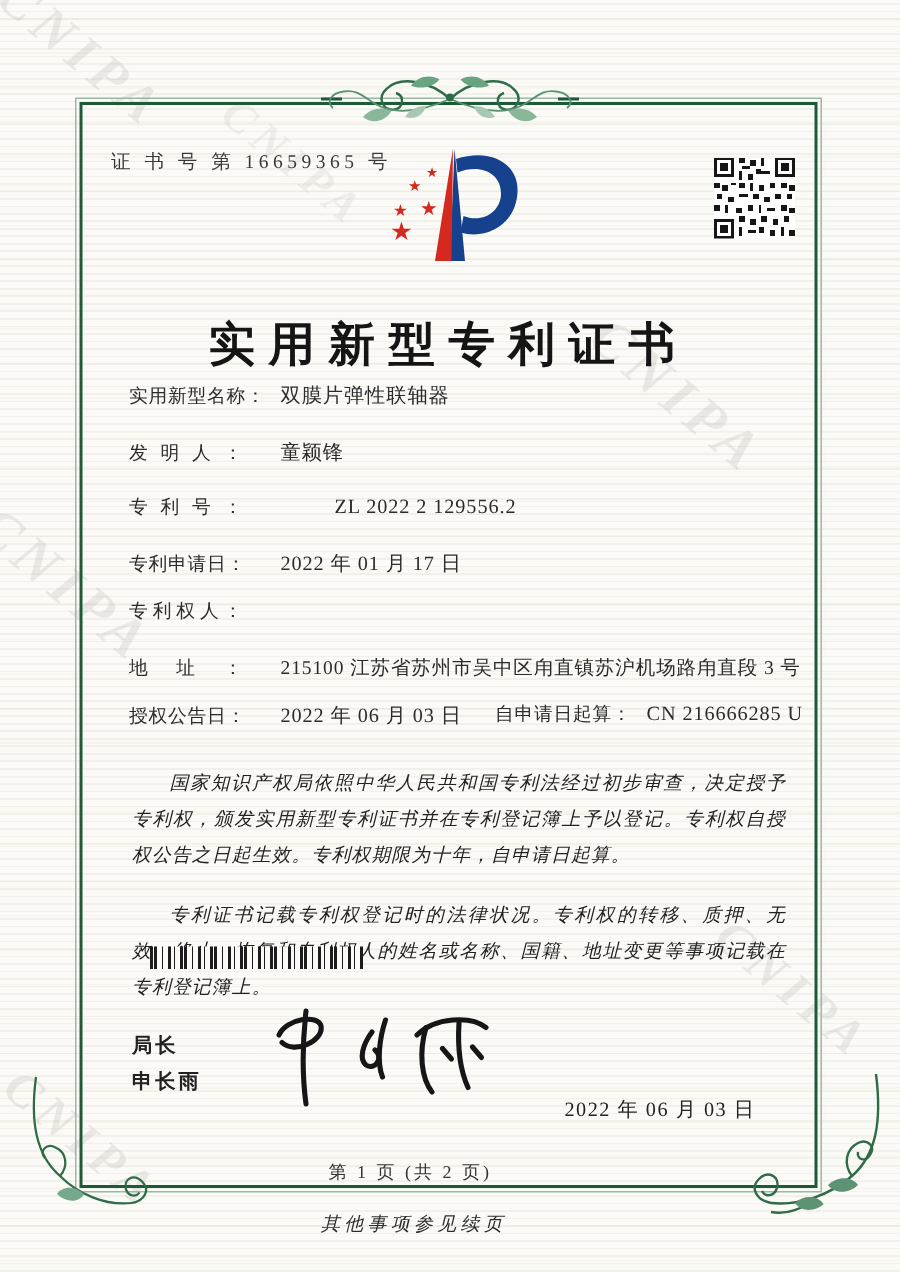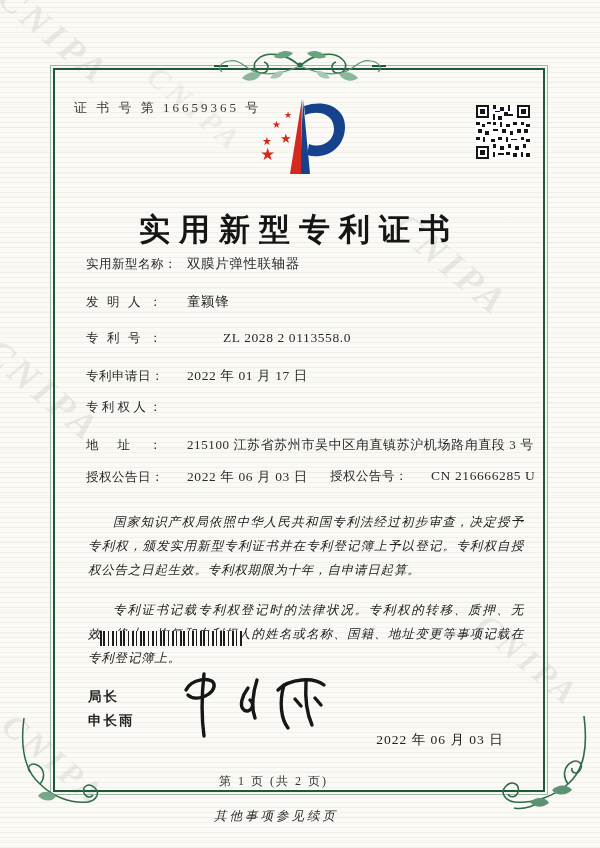--- a/index.html
+++ b/index.html
@@ -183,39 +183,39 @@
   <div class="frow r1">
     <span class="lab">实用新型名称：</span>
     <span class="val">双膜片弹性联轴器</span>
   </div>
   <div class="frow r2">
     <span class="lab">发明人：</span>
     <span class="val">童颖锋</span>
   </div>
   <div class="frow r3">
     <span class="lab">专利号：</span>
-    <span class="val">ZL 2028 2 0113558.0</span>
+    <span class="val">ZL 2022 2 129556.2</span>
   </div>
   <div class="frow r4">
     <span class="lab">专利申请日：</span>
     <span class="val">2022 年 01 月 17 日</span>
   </div>
   <div class="frow r5">
     <span class="lab">专利权人：</span>
   </div>
   <div class="frow r6">
     <span class="lab">地址：</span>
     <span class="val">215100 江苏省苏州市吴中区甪直镇苏沪机场路甪直段 3 号</span>
   </div>
   <div class="frow r7">
     <span class="lab">授权公告日：</span>
     <span class="val">2022 年 06 月 03 日</span>
   </div>
   <div class="frow r7b">
-    <span class="lab">授权公告号：</span>
+    <span class="lab">自申请日起算：</span>
     <span class="val">CN 216666285 U</span>
   </div>
 
   <div class="body-text">
     <p>国家知识产权局依照中华人民共和国专利法经过初步审查，决定授予专利权，颁发实用新型专利证书并在专利登记簿上予以登记。专利权自授权公告之日起生效。专利权期限为十年，自申请日起算。</p>
     <p>专利证书记载专利权登记时的法律状况。专利权的转移、质押、无效、终止、恢复和专利权人的姓名或名称、国籍、地址变更等事项记载在专利登记簿上。</p>
   </div>
 
   <div class="barcode"></div>
 

